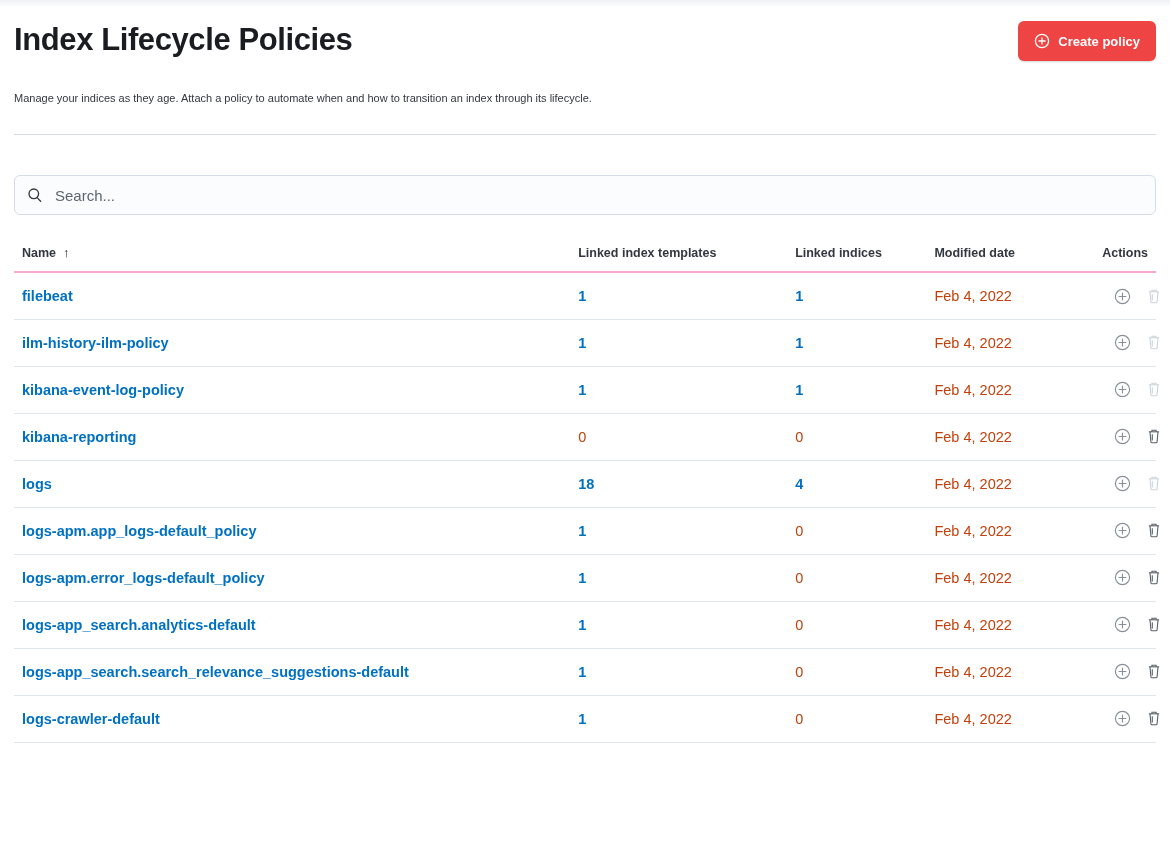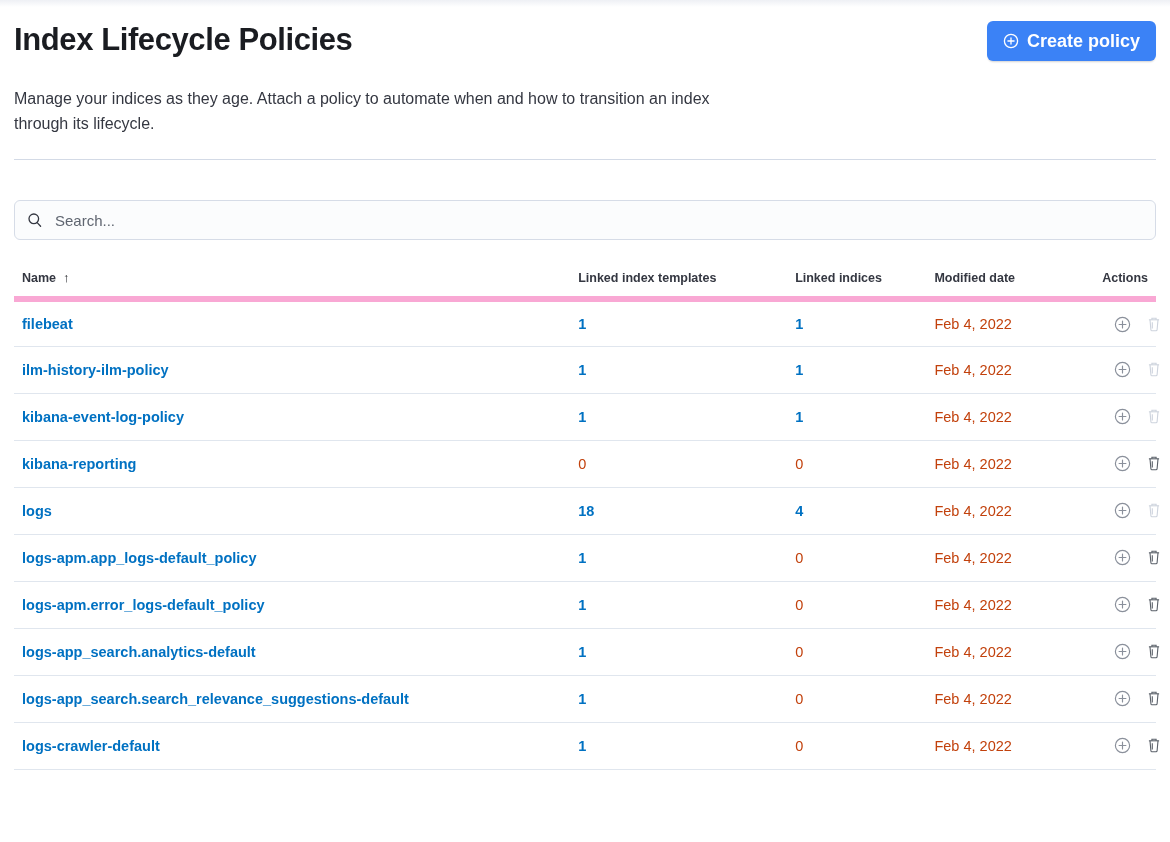--- a/index.html
+++ b/index.html
@@ -16,29 +16,29 @@
     display:flex; align-items:flex-start; justify-content:space-between;
     padding:13px 14px 0 14px;
     gap:42px;
   }
   h1.page-title {
     margin:0; font-size:31px; line-height:40px; font-weight:700;
     color:#1a1c21; letter-spacing:-0.4px;
   }
   .create-btn {
     display:inline-flex; align-items:center; gap:8px;
-    background:#3b82f6; color:#fff; border:none; border-radius:6px;
-    height:40px; padding:0 16px; font-size:18px; font-weight:700;
+    background:#ef4444; color:#fff; border:none; border-radius:6px;
+    height:40px; padding:0 16px; font-size:13px; font-weight:700;
     font-family:inherit; cursor:pointer; margin-top:1px;
     box-shadow:0 2px 2px -1px rgba(0,0,0,0.18);
   }
   .create-btn svg { display:block; }
 
   .description {
-    margin:25px 14px 8px; font-size:16px; line-height:25px;
+    margin:25px 14px 8px; font-size:11px; line-height:25px;
     color:#343741; max-width:715px;
   }
   .divider { border:none; border-top:1px solid #d3dae6; margin:23px 14px 0; }
 
   .search-box { position:relative; margin:40px 14px 0; }
   .search-input {
     width:100%; height:40px; border:1px solid #d6dce7; border-radius:6px;
     background:#fbfcfd; padding:0 12px 0 40px; font-size:15px;
     color:#343741; font-family:inherit; outline:none;
   }
@@ -46,21 +46,21 @@
   .search-icon { position:absolute; left:13px; top:12px; color:#343741; }
 
   table.policies {
     width:calc(100% - 28px); margin:20px 14px 0;
     border-collapse:collapse; table-layout:fixed;
   }
   col.c-name{width:48.7%} col.c-templates{width:19%} col.c-indices{width:12.2%}
   col.c-date{width:14.4%} col.c-actions{width:5.7%}
   th {
     text-align:left; font-size:12.5px; font-weight:700; color:#343741;
-    padding:10px 8px 11px; border-bottom:6px solid #f9a8d4; white-space:nowrap;
+    padding:10px 8px 11px; border-bottom:2px solid #f9a8d4; white-space:nowrap;
   }
   th.actions-col { text-align:right; }
   .sort-arrow { margin-left:7px; font-weight:400; font-size:13px; color:#1a1c21; }
   td {
     padding:0 8px; height:47px; border-bottom:1px solid #e0e6ee;
     font-size:14.5px; vertical-align:middle;
     overflow:hidden; text-overflow:ellipsis; white-space:nowrap;
   }
   a.link { color:#0071c2; font-weight:600; text-decoration:none; }
   .plain-val, .date-val { color:#c2410c; }

